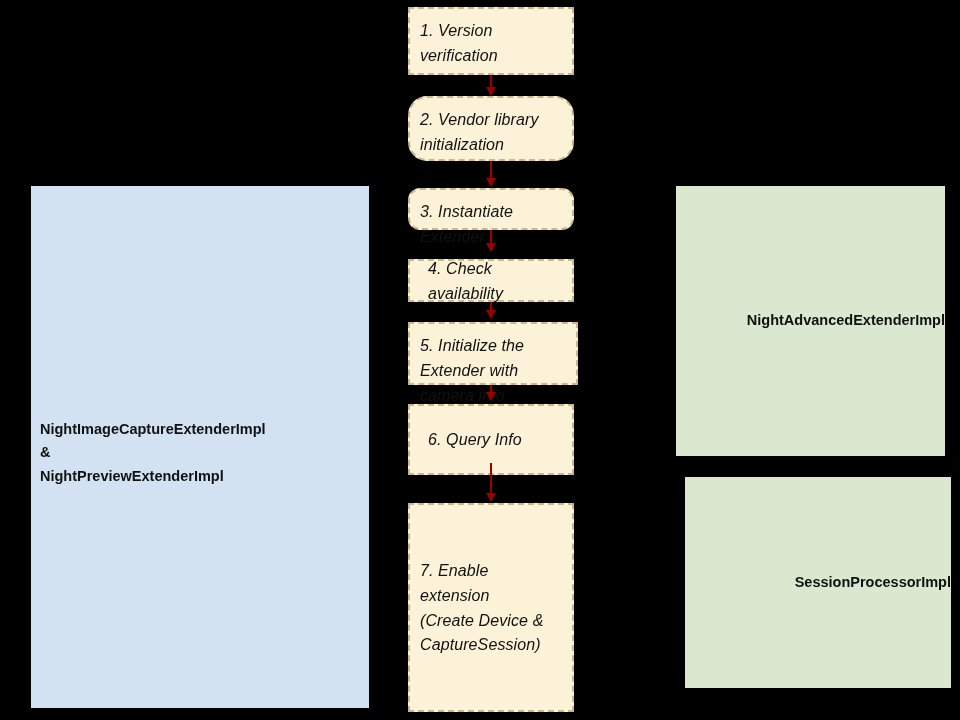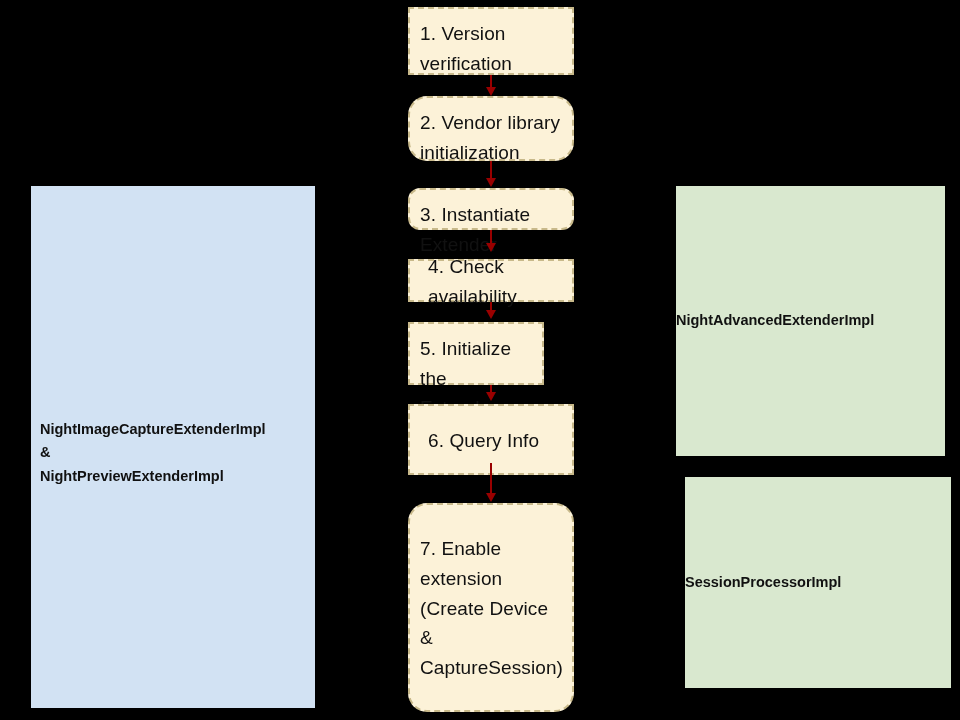--- a/index.html
+++ b/index.html
@@ -17,36 +17,36 @@
   }
   .box {
     position: absolute;
     box-sizing: border-box;
   }
   
   .flow-box {
     background: #fcf2d8;
     border: 2px dashed #c8b98a;
     color: #111111;
-    font-size: 19px;
+    font-size: 16px;
     line-height: 1.56;
     padding: 10px 10px 8px 10px;
     display: flex;
     align-items: flex-start;
     justify-content: flex-start;
     white-space: pre-line;
     letter-spacing: 0.1px;
+    font-style: italic;
   }
   .flow-box.v-center {
     align-items: center;
     padding-left: 18px;
   }
   .flow-box.big {
     align-items: center;
-    border-radius: 19px;
   }
   
   .arrow {
     position: absolute;
     width: 2px;
     background: #990000;
   }
   .arrow-head {
     position: absolute;
     width: 0;
@@ -65,36 +65,36 @@
     line-height: 1.62;
     white-space: pre-line;
   }
   .group-blue {
     background: #d2e2f3;
   }
   .group-green {
     background: #d9e8cf;
     display: flex;
     align-items: center;
-    justify-content: flex-start;
+    justify-content: flex-end;
     text-align: center;
   }
   .group-blue-label {
     position: absolute;
     left: 9px;
     top: 232px;
     text-align: left;
   }
 </style>
 </head>
 <body>
 
 <div id="canvas">
 
-  <div class="group-box group-blue" style="left:31px; top:186px; width:284px; height:522px;">
+  <div class="group-box group-blue" style="left:31px; top:186px; width:338px; height:522px;">
     <div class="group-blue-label">NightImageCaptureExtenderImpl
 &amp;
 NightPreviewExtenderImpl</div>
   </div>
 
   <div class="group-box group-green" style="left:676px; top:186px; width:269px; height:270px;">
     <span>NightAdvancedExtenderImpl</span>
   </div>
 
   <div class="group-box group-green" style="left:685px; top:477px; width:266px; height:211px;">
@@ -113,21 +113,21 @@
 
   <div class="box flow-box" style="left:408px; top:188px; width:166px; height:42px;border-radius:12px;">
     <span>3. Instantiate
 Extender</span>
   </div>
 
   <div class="box flow-box v-center" style="left:408px; top:259px; width:166px; height:43px;">
     <span>4. Check availability</span>
   </div>
 
-  <div class="box flow-box" style="left:408px; top:322px; width:136px; height:63px;">
+  <div class="box flow-box" style="left:408px; top:322px; width:170px; height:63px;">
     <span>5. Initialize the
 Extender with
 camera info</span>
   </div>
 
   <div class="box flow-box v-center" style="left:408px; top:404px; width:166px; height:71px;">
     <span>6. Query Info</span>
   </div>
 
   <div class="box flow-box big" style="left:408px; top:503px; width:166px; height:209px;">

